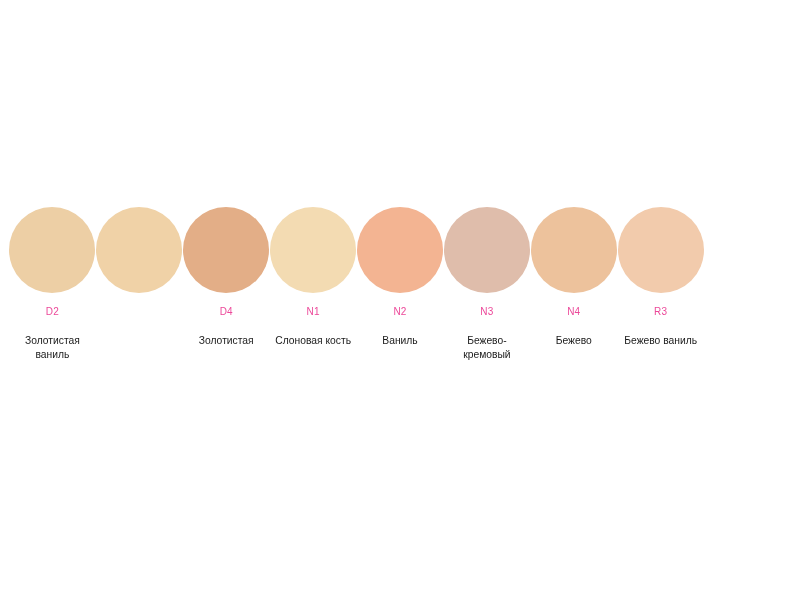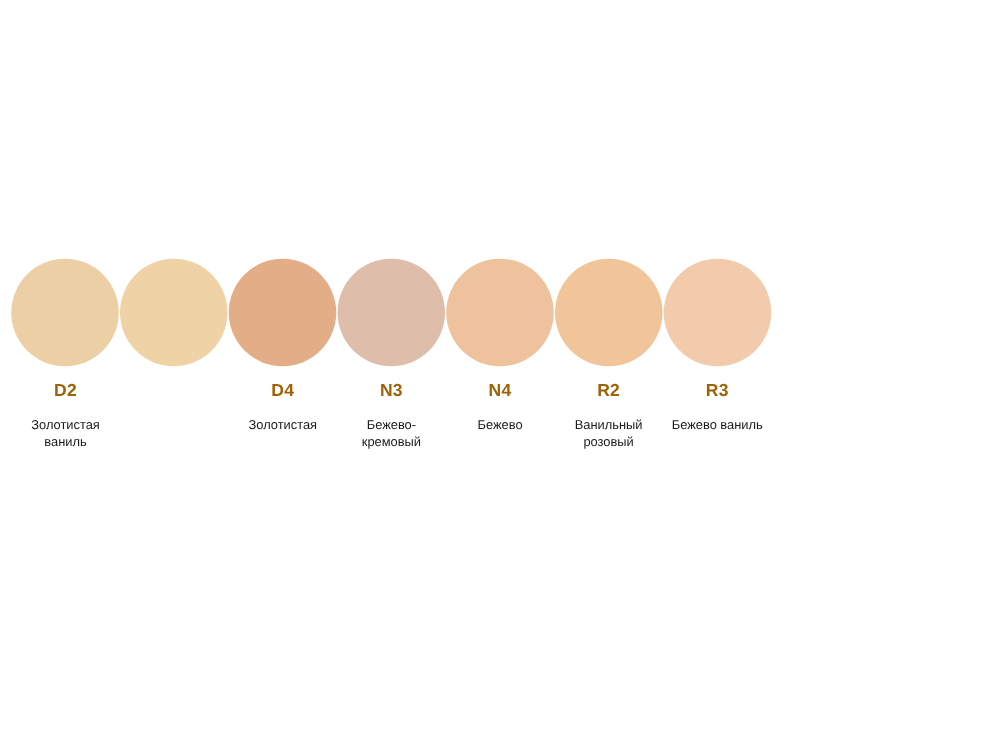--- a/index.html
+++ b/index.html
@@ -47,23 +47,23 @@
     flex: none;
   }
 
   .swatch-caption {
     width: 100%;
     text-align: center;
     margin-top: 11px;
   }
 
   .swatch-code {
-    font-size: 14px;
-    font-weight: bold;
-    color: #a16207;
+    font-size: 10px;
+    font-weight: normal;
+    color: #ec4899;
     line-height: 16px;
     letter-spacing: 0.2px;
   }
 
   .swatch-desc {
     font-size: 10.3px;
     font-weight: normal;
     color: #1a1a1a;
     line-height: 13.6px;
     margin-top: 14px;
@@ -87,41 +87,48 @@
         <div class="swatch-disc" style="background: rgb(240, 210, 167);"></div>
       </div>
       <div class="swatch-item">
         <div class="swatch-disc" style="background: rgb(227, 174, 135);"></div>
         <div class="swatch-caption">
           <div class="swatch-code">D4</div>
           <div class="swatch-desc">Золотистая</div>
         </div>
       </div>
       <div class="swatch-item">
+        <div class="swatch-disc" style="background: rgb(243, 219, 178);"></div>
+        <div class="swatch-caption">
+          <div class="swatch-code">N1</div>
+          <div class="swatch-desc">Слоновая кость</div>
+        </div>
+      </div>
+      <div class="swatch-item">
+        <div class="swatch-disc" style="background: rgb(243, 180, 146);"></div>
+        <div class="swatch-caption">
+          <div class="swatch-code">N2</div>
+          <div class="swatch-desc">Ваниль</div>
+        </div>
+      </div>
+      <div class="swatch-item">
         <div class="swatch-disc" style="background: rgb(223, 189, 171);"></div>
         <div class="swatch-caption">
           <div class="swatch-code">N3</div>
           <div class="swatch-desc">Бежево-кремовый</div>
         </div>
       </div>
       <div class="swatch-item">
         <div class="swatch-disc" style="background: rgb(237, 194, 156);"></div>
         <div class="swatch-caption">
           <div class="swatch-code">N4</div>
           <div class="swatch-desc">Бежево</div>
         </div>
       </div>
       <div class="swatch-item">
-        <div class="swatch-disc" style="background: rgb(241, 197, 153);"></div>
-        <div class="swatch-caption">
-          <div class="swatch-code">R2</div>
-          <div class="swatch-desc">Ванильный розовый</div>
-        </div>
-      </div>
-      <div class="swatch-item">
         <div class="swatch-disc" style="background: rgb(242, 203, 172);"></div>
         <div class="swatch-caption">
           <div class="swatch-code">R3</div>
           <div class="swatch-desc">Бежево ваниль</div>
         </div>
       </div>
     </div>
 </div>
 
 </body></html>

